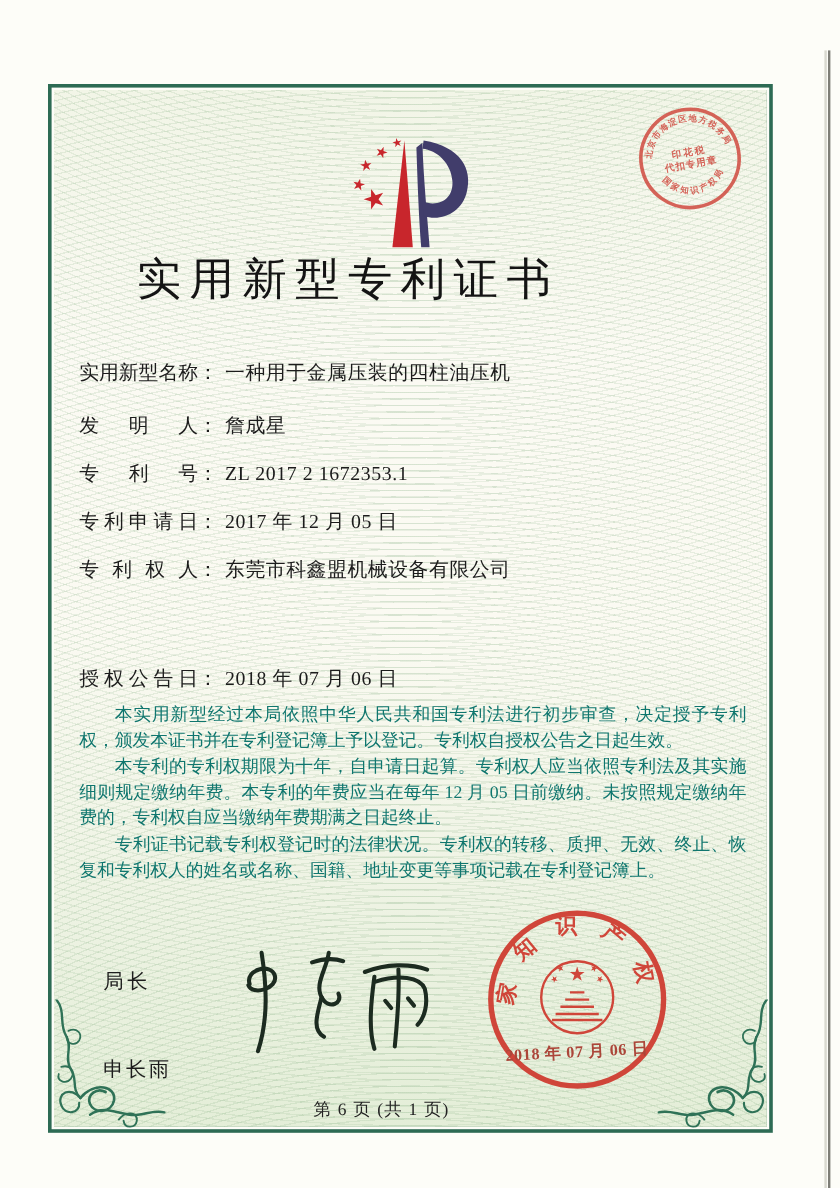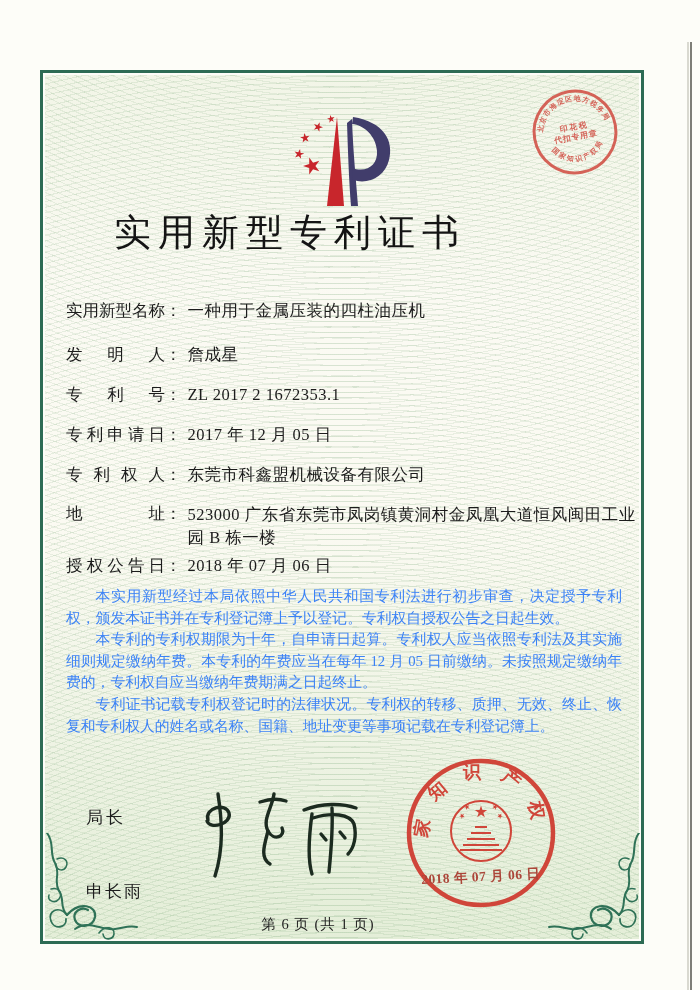--- a/index.html
+++ b/index.html
@@ -43,21 +43,21 @@
   .field .colon { display:inline-block; margin-right:6px; }
   .field .val { letter-spacing:0.5px; }
   .field .val-wrap { display:inline-block; vertical-align:top; white-space:normal; width:452px; line-height:23px; letter-spacing:0.5px; }
   .f1 { top:300px; } .f2 { top:344px; } .f3 { top:384px; }
   .f4 { top:424px; } .f5 { top:464px; } .f6 { top:503px; }
   .grant-left  { top:555px; left:66px; }
   .grant-right { top:555px; left:356px; }
   .grant-right .lbl { width:92px; }
 
   
-  .body-text { position:absolute; left:66px; top:586px; width:556px; font-size:14.8px; line-height:21.6px; text-align:justify; color:#3b82f6; }
+  .body-text { position:absolute; left:66px; top:586px; width:556px; font-size:14.8px; line-height:21.6px; text-align:justify; color:#0f766e; }
   .body-text p { text-indent:2em; margin:0; }
 
   
   .sig-title { left:86px; top:806px; font-size:17px; letter-spacing:3px; }
   .sig-name  { left:86px; top:880px; font-size:17px; letter-spacing:2px; }
   .sig-hand  { position:absolute; left:182px; top:786px; width:200px; height:100px; }
 
   
   .cnipa-seal { position:absolute; left:405px; top:757px; width:152px; height:152px; opacity:.93; }
 
@@ -124,23 +124,20 @@
   </div>
   <div class="field f3">
     <span class="lbl">专利号</span><span class="colon">：</span><span class="val">ZL 2017 2 1672353.1</span>
   </div>
   <div class="field f4">
     <span class="lbl">专利申请日</span><span class="colon">：</span><span class="val">2017 年 12 月 05 日</span>
   </div>
   <div class="field f5">
     <span class="lbl">专利权人</span><span class="colon">：</span><span class="val">东莞市科鑫盟机械设备有限公司</span>
   </div>
-  <div class="field f6">
-    <span class="lbl">地址</span><span class="colon">：</span><span class="val-wrap">523000 广东省东莞市凤岗镇黄洞村金凤凰大道恒风闽田工业园 B 栋一楼</span>
-  </div>
 
   <div class="field grant-left">
     <span class="lbl">授权公告日</span><span class="colon">：</span><span class="val">2018 年 07 月 06 日</span>
   </div>
 
   <div class="body-text">
     <p>本实用新型经过本局依照中华人民共和国专利法进行初步审查，决定授予专利权，颁发本证书并在专利登记簿上予以登记。专利权自授权公告之日起生效。</p>
     <p>本专利的专利权期限为十年，自申请日起算。专利权人应当依照专利法及其实施细则规定缴纳年费。本专利的年费应当在每年 12 月 05 日前缴纳。未按照规定缴纳年费的，专利权自应当缴纳年费期满之日起终止。</p>
     <p>专利证书记载专利权登记时的法律状况。专利权的转移、质押、无效、终止、恢复和专利权人的姓名或名称、国籍、地址变更等事项记载在专利登记簿上。</p>
   </div>

